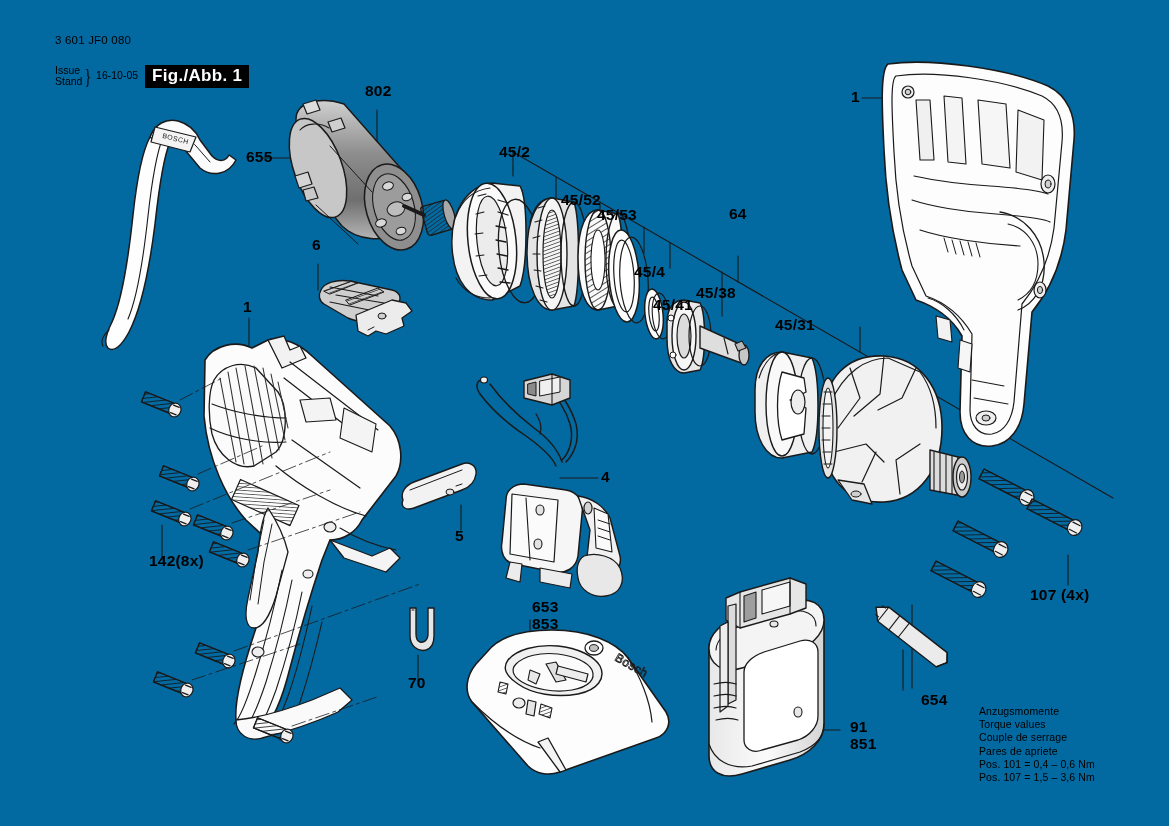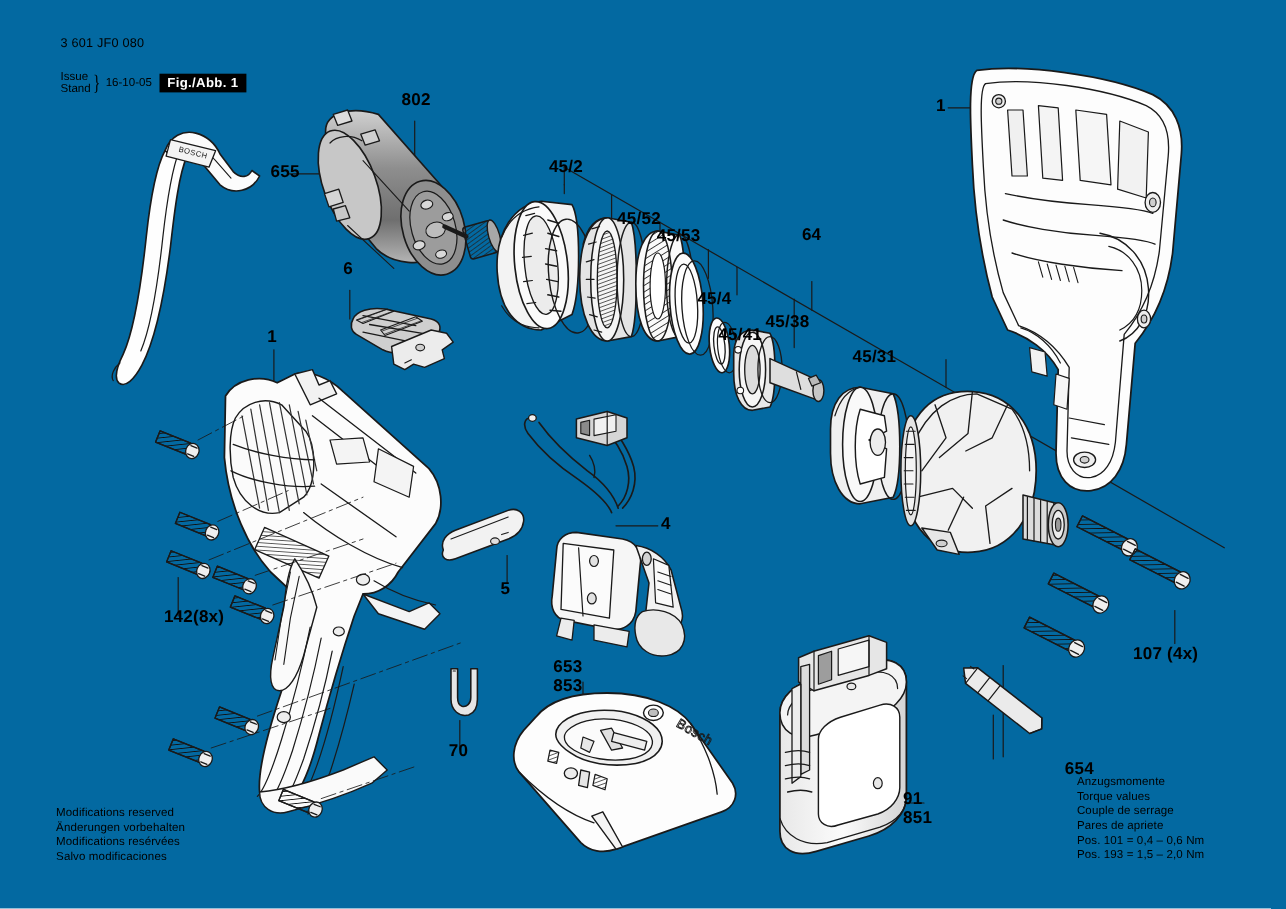--- a/index.html
+++ b/index.html
@@ -58,21 +58,21 @@
     display: inline-block;
   }
   .issue-date {
     font-size: 10.5px;
     margin-left: 1px;
     margin-right: 7px;
   }
   .figbox {
     background: #000;
     color: #fff;
-    font-size: 12px;
+    font-size: 17px;
     font-weight: bold;
     padding: 2px 7px 3px 7px;
     letter-spacing: .3px;
     line-height: 1.05;
   }
   
   .note {
     position: absolute;
     font-size: 10.5px;
     line-height: 1.26;
@@ -84,21 +84,21 @@
   .torque-rows { margin-top: 0px; }
   .torque-rows div { font-size: 10.5px; }
   
   .lbl {
     position: absolute;
     font-size: 15.5px;
     font-weight: bold;
     white-space: nowrap;
     letter-spacing: .2px;
   }
-  .lbl-2l { line-height: 1.12; }
+  .lbl-2l { line-height: 1.12; margin-left: 29px; }
 </style>
 </head>
 <body>
 
 <div id="page">
 
   <div class="hdr">
     <div class="hdr-part">3 601 JF0 080</div>
     <div class="hdr-row2">
       <span class="issue-stand">
@@ -679,43 +679,37 @@
   <div class="lbl lbl-2l" style="left:503px; top:598px;">
     <div>653</div>
     <div>853</div>
   </div>
 
   <div class="lbl lbl-2l" style="left:821px; top:718px;">
     <div>91</div>
     <div>851</div>
   </div>
 
-  <div class="lbl" style="left:921px; top:691px;margin-left:47px;">654</div>
+  <div class="lbl" style="left:921px; top:691px;">654</div>
   <div class="lbl" style="left:1030px; top:586px;">107 (4x)</div>
 
   <div class="lbl" style="left:499px; top:143px;">45/2</div>
   <div class="lbl" style="left:561px; top:191px;">45/52</div>
   <div class="lbl" style="left:597px; top:206px;">45/53</div>
   <div class="lbl" style="left:634px; top:230px;margin-top:33px;">45/4</div>
   <div class="lbl" style="left:653px; top:252px;margin-top:44px;">45/41</div>
   <div class="lbl" style="left:729px; top:205px;">64</div>
   <div class="lbl" style="left:696px; top:284px;">45/38</div>
   <div class="lbl" style="left:775px; top:316px;">45/31</div>
 
-  <div class="note" id="note-left">
-    <div>Modifications reserved</div>
-    <div>Änderungen vorbehalten</div>
-    <div>Modifications resérvées</div>
-    <div>Salvo modificaciones</div>
-  </div>
 
   <div class="note" id="note-right">
     <div>Anzugsmomente</div>
     <div>Torque values</div>
     <div>Couple de serrage</div>
     <div>Pares de apriete</div>
     <div class="torque-rows">
       <div>Pos.  101 =  0,4 – 0,6 Nm</div>
-      <div>Pos.  193 =  1,5 – 2,0 Nm</div>
+      <div>Pos.  107 =  1,5 – 3,6 Nm</div>
     </div>
   </div>
 
 </div>
 
 </body></html>

